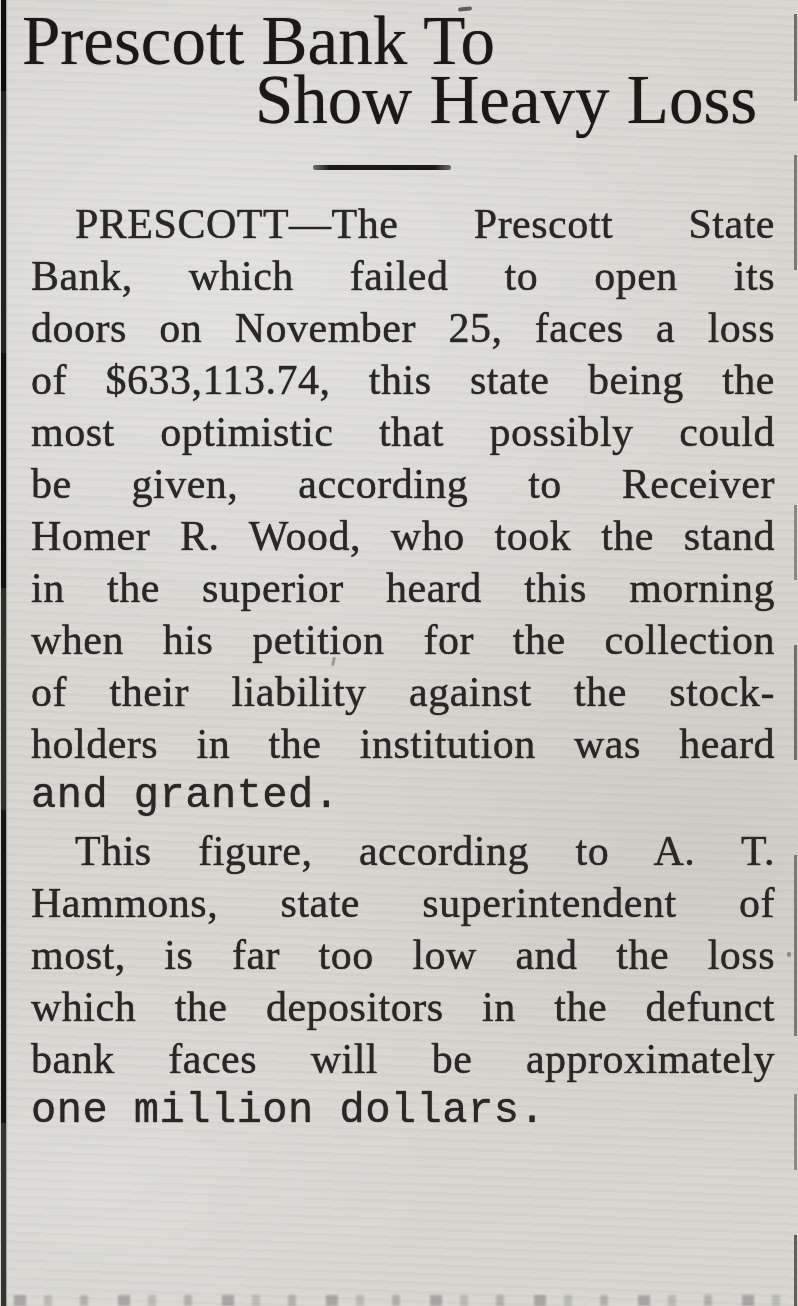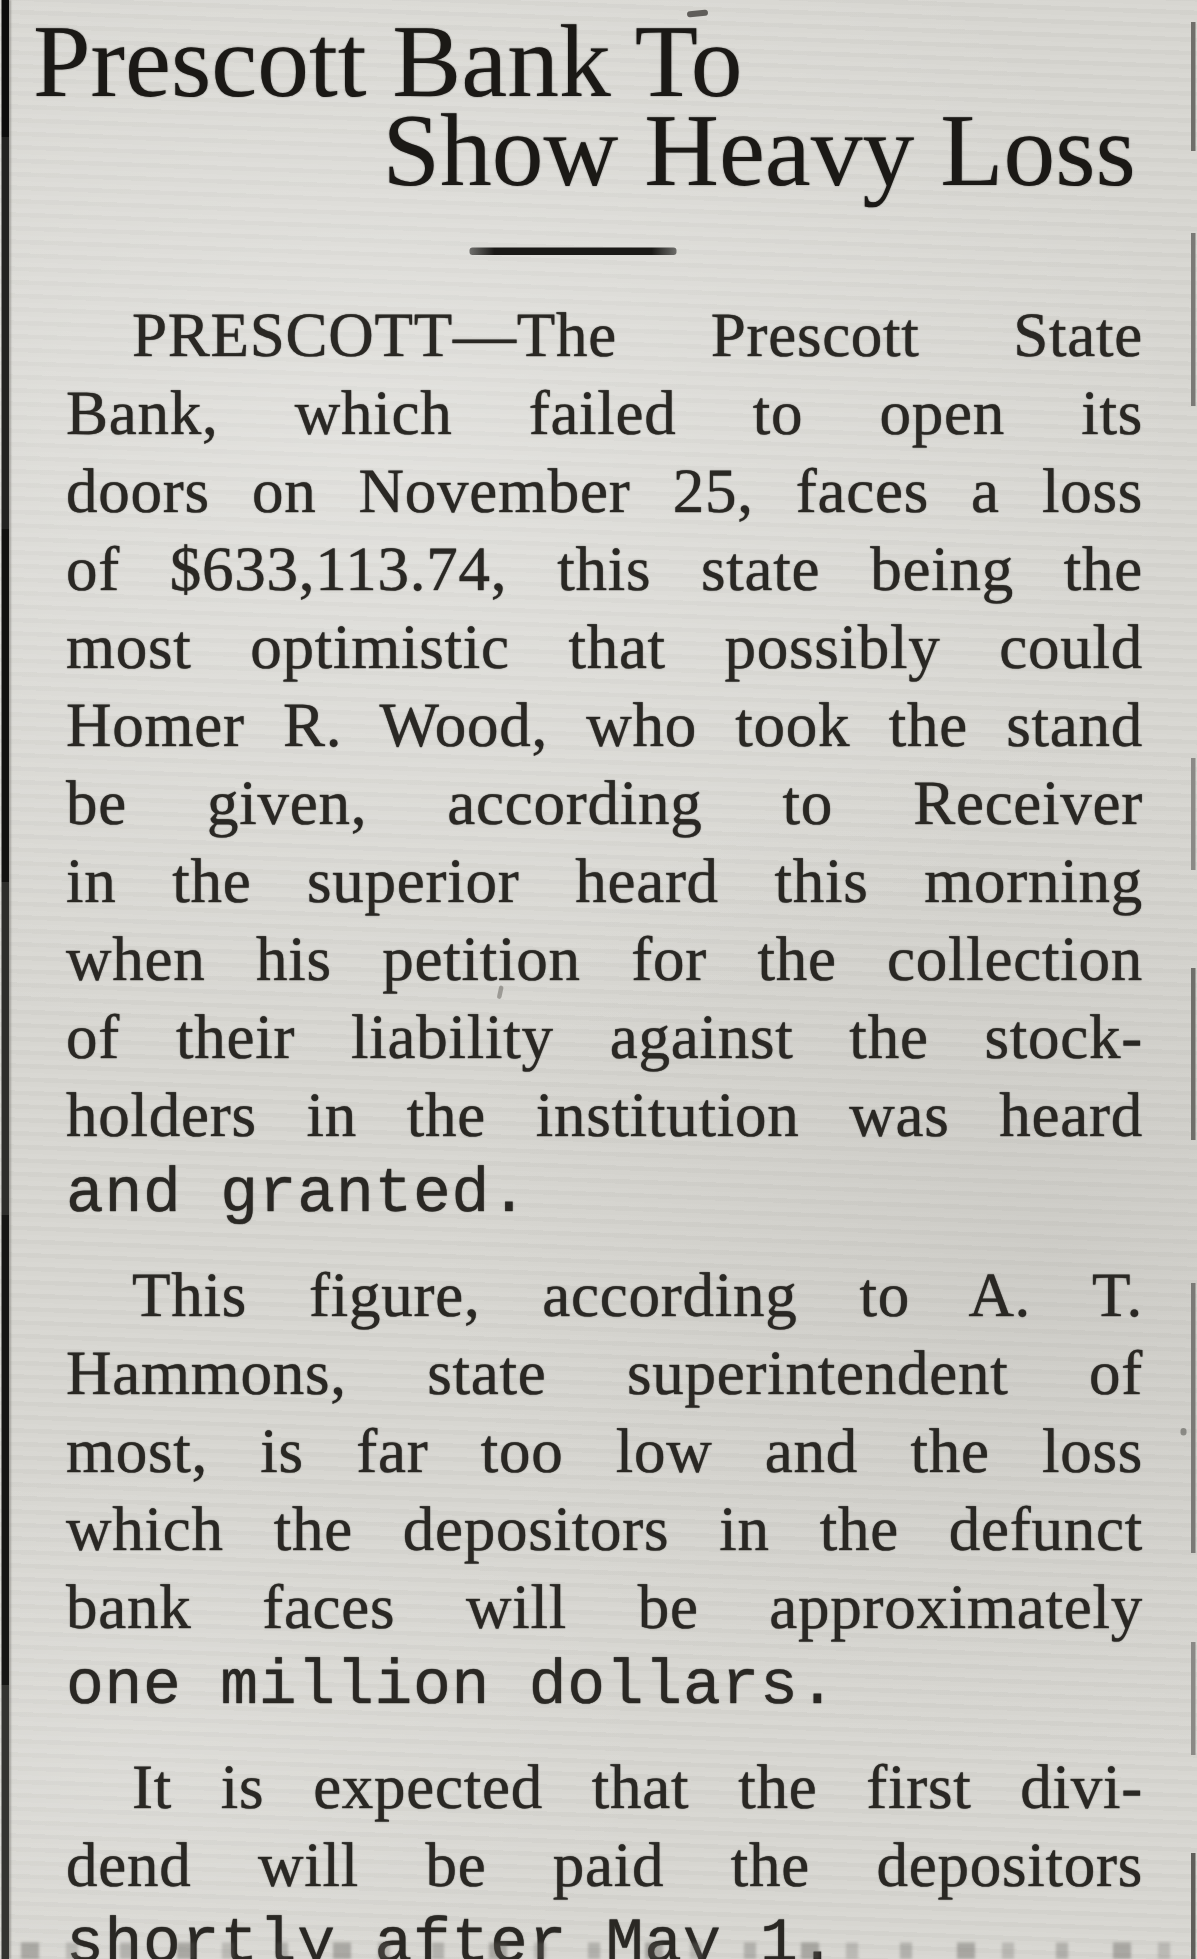--- a/index.html
+++ b/index.html
@@ -44,21 +44,21 @@
   }
   .hl1{line-height:62px;}
   .hl2{line-height:57px;margin-left:233px;}
   .divider{
     width:138px;height:5px;margin:36px 0 0 313px;
     background:linear-gradient(90deg, rgba(20,20,18,.55), #1a1917 12%, #1a1917 88%, rgba(20,20,18,.55));
     border-radius:2px;
   }
   
   .body-copy{margin:28px 20px 0 28px;}
-  .paragraph{margin:16px;}
+  .paragraph{margin:3px;}
   .line{
     font-size:42px;line-height:52px;letter-spacing:.5px;
     text-align:justify;text-align-last:justify;
     white-space:nowrap;
     text-shadow:0 0 .9px rgba(38,36,32,.8);
     -webkit-text-stroke:.35px rgba(38,36,32,.55);
   }
   .line.indent{text-indent:44px;}
   .line.last{text-align-last:left;font-family:Liberation Mono, monospace;}
   
@@ -89,40 +89,35 @@
 
   <div class="divider"></div>
 
   <div class="body-copy">
       <div class="paragraph">
         <div class="line indent">PRESCOTT—The Prescott State</div>
         <div class="line">Bank, which failed to open its</div>
         <div class="line">doors on November 25, faces a loss</div>
         <div class="line">of $633,113.74, this state being the</div>
         <div class="line">most optimistic that possibly could</div>
+        <div class="line">be given, according to Receiver</div>
         <div class="line">Homer R. Wood, who took the stand</div>
-        <div class="line">be given, according to Receiver</div>
         <div class="line">in the superior heard this morning</div>
         <div class="line">when his petition for the collection</div>
         <div class="line">of their liability against the stock-</div>
         <div class="line">holders in the institution was heard</div>
         <div class="line last">and granted.</div>
       </div>
       <div class="paragraph">
         <div class="line indent">This figure, according to A. T.</div>
         <div class="line">Hammons, state superintendent of</div>
         <div class="line">most, is far too low and the loss</div>
         <div class="line">which the depositors in the defunct</div>
         <div class="line">bank faces will be approximately</div>
         <div class="line last">one million dollars.</div>
       </div>
-      <div class="paragraph">
-        <div class="line indent">It is expected that the first divi-</div>
-        <div class="line">dend will be paid the depositors</div>
-        <div class="line last">shortly after May 1.</div>
-      </div>
     </div>
 
   <div class="next-line-artifact"></div>
   <div class="speck speck-a"></div>
   <div class="speck speck-b"></div>
   <div class="speck speck-c"></div>
 </div>
 
 </body></html>

